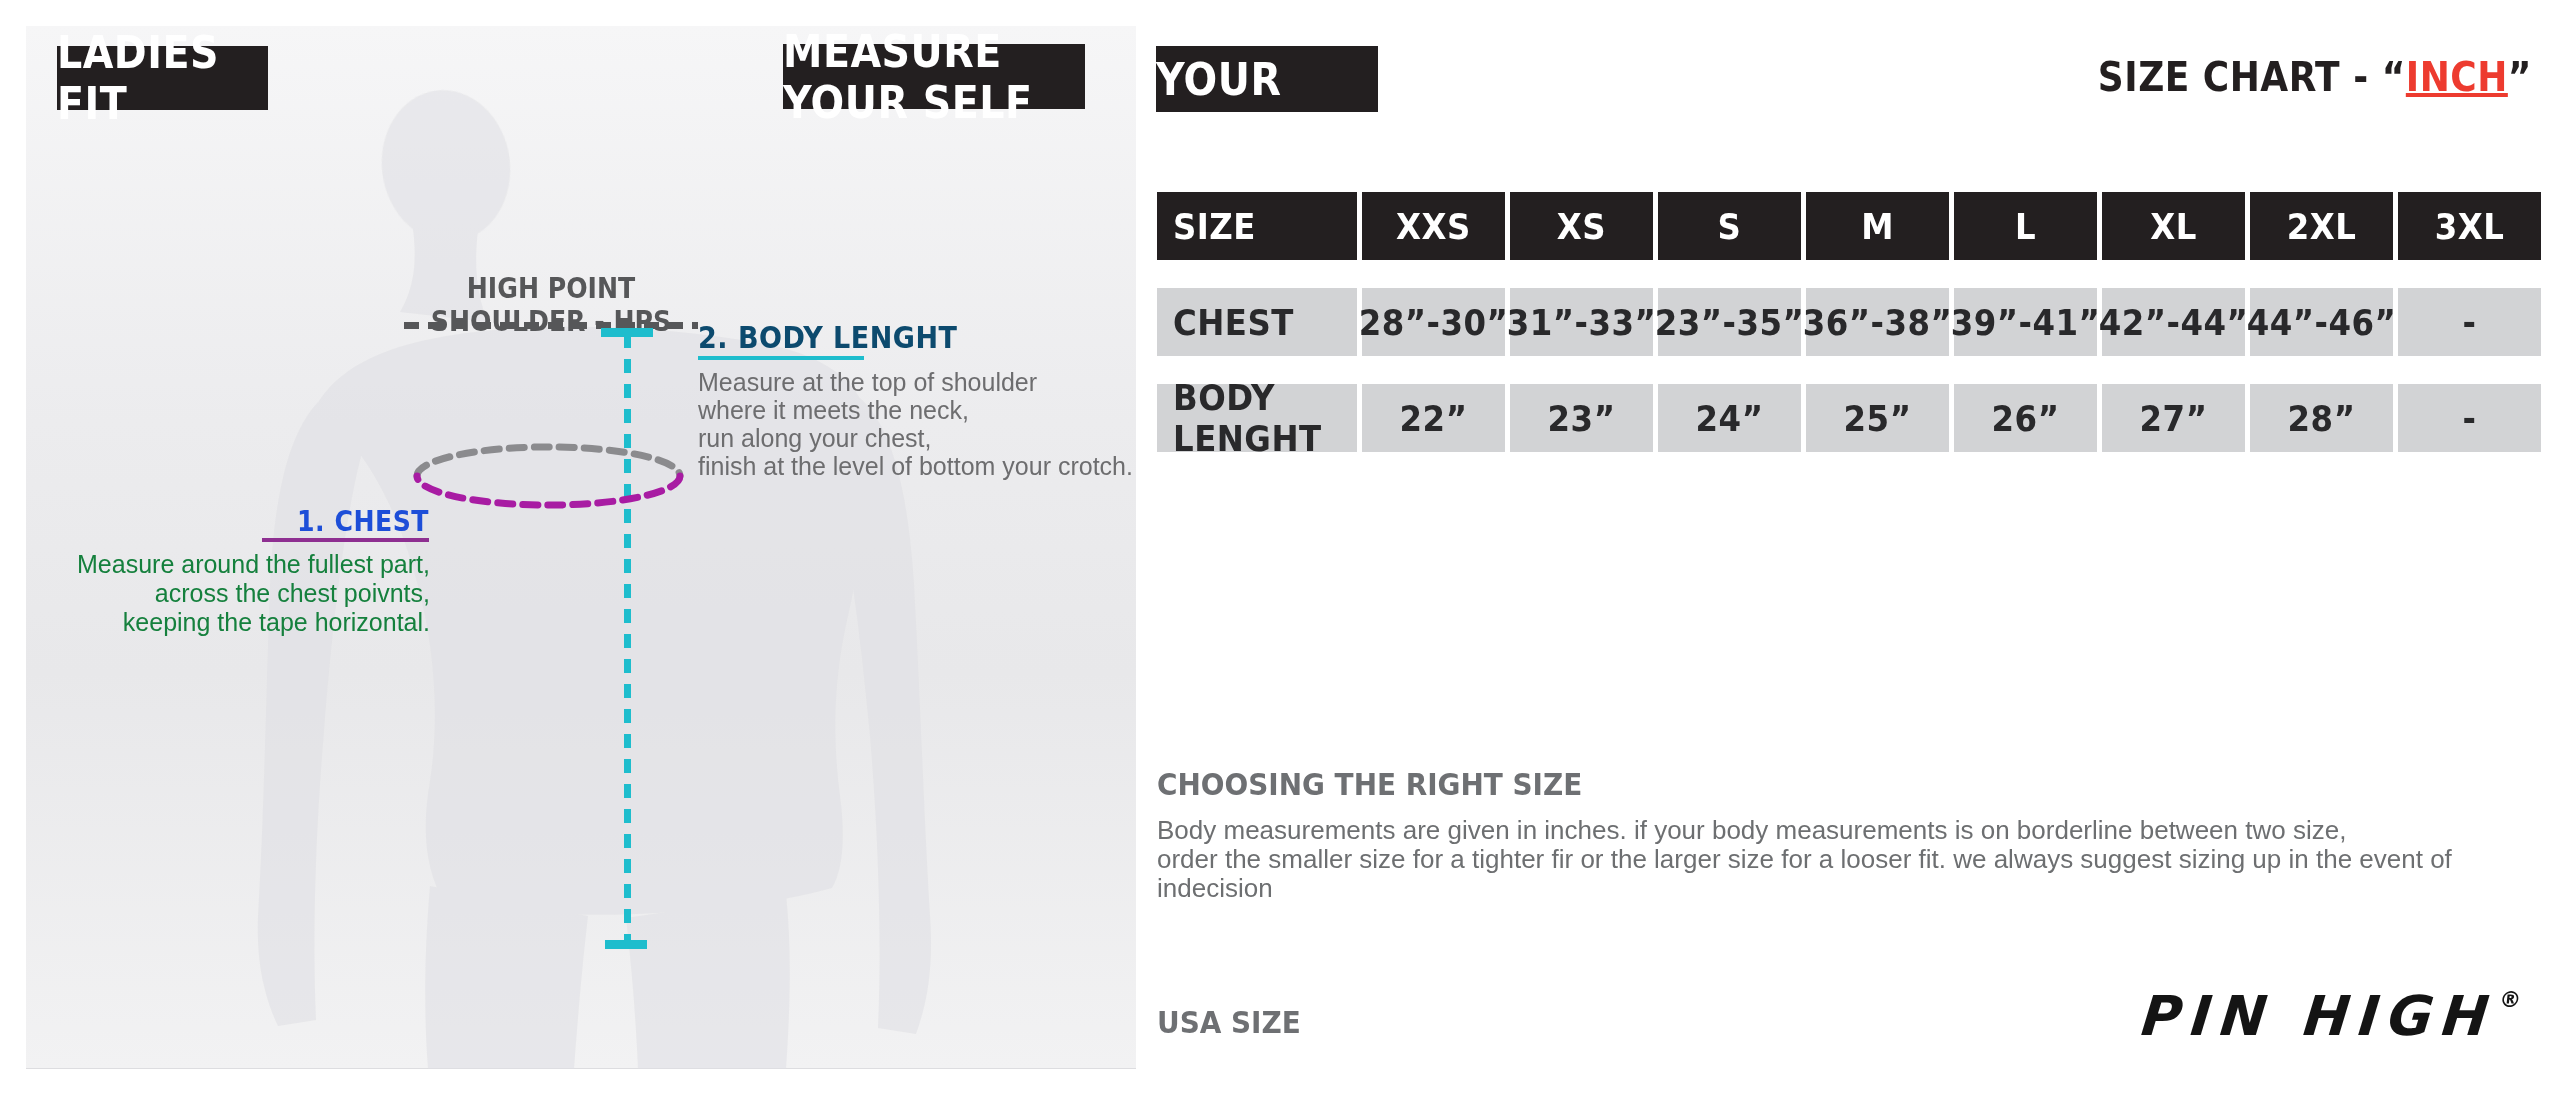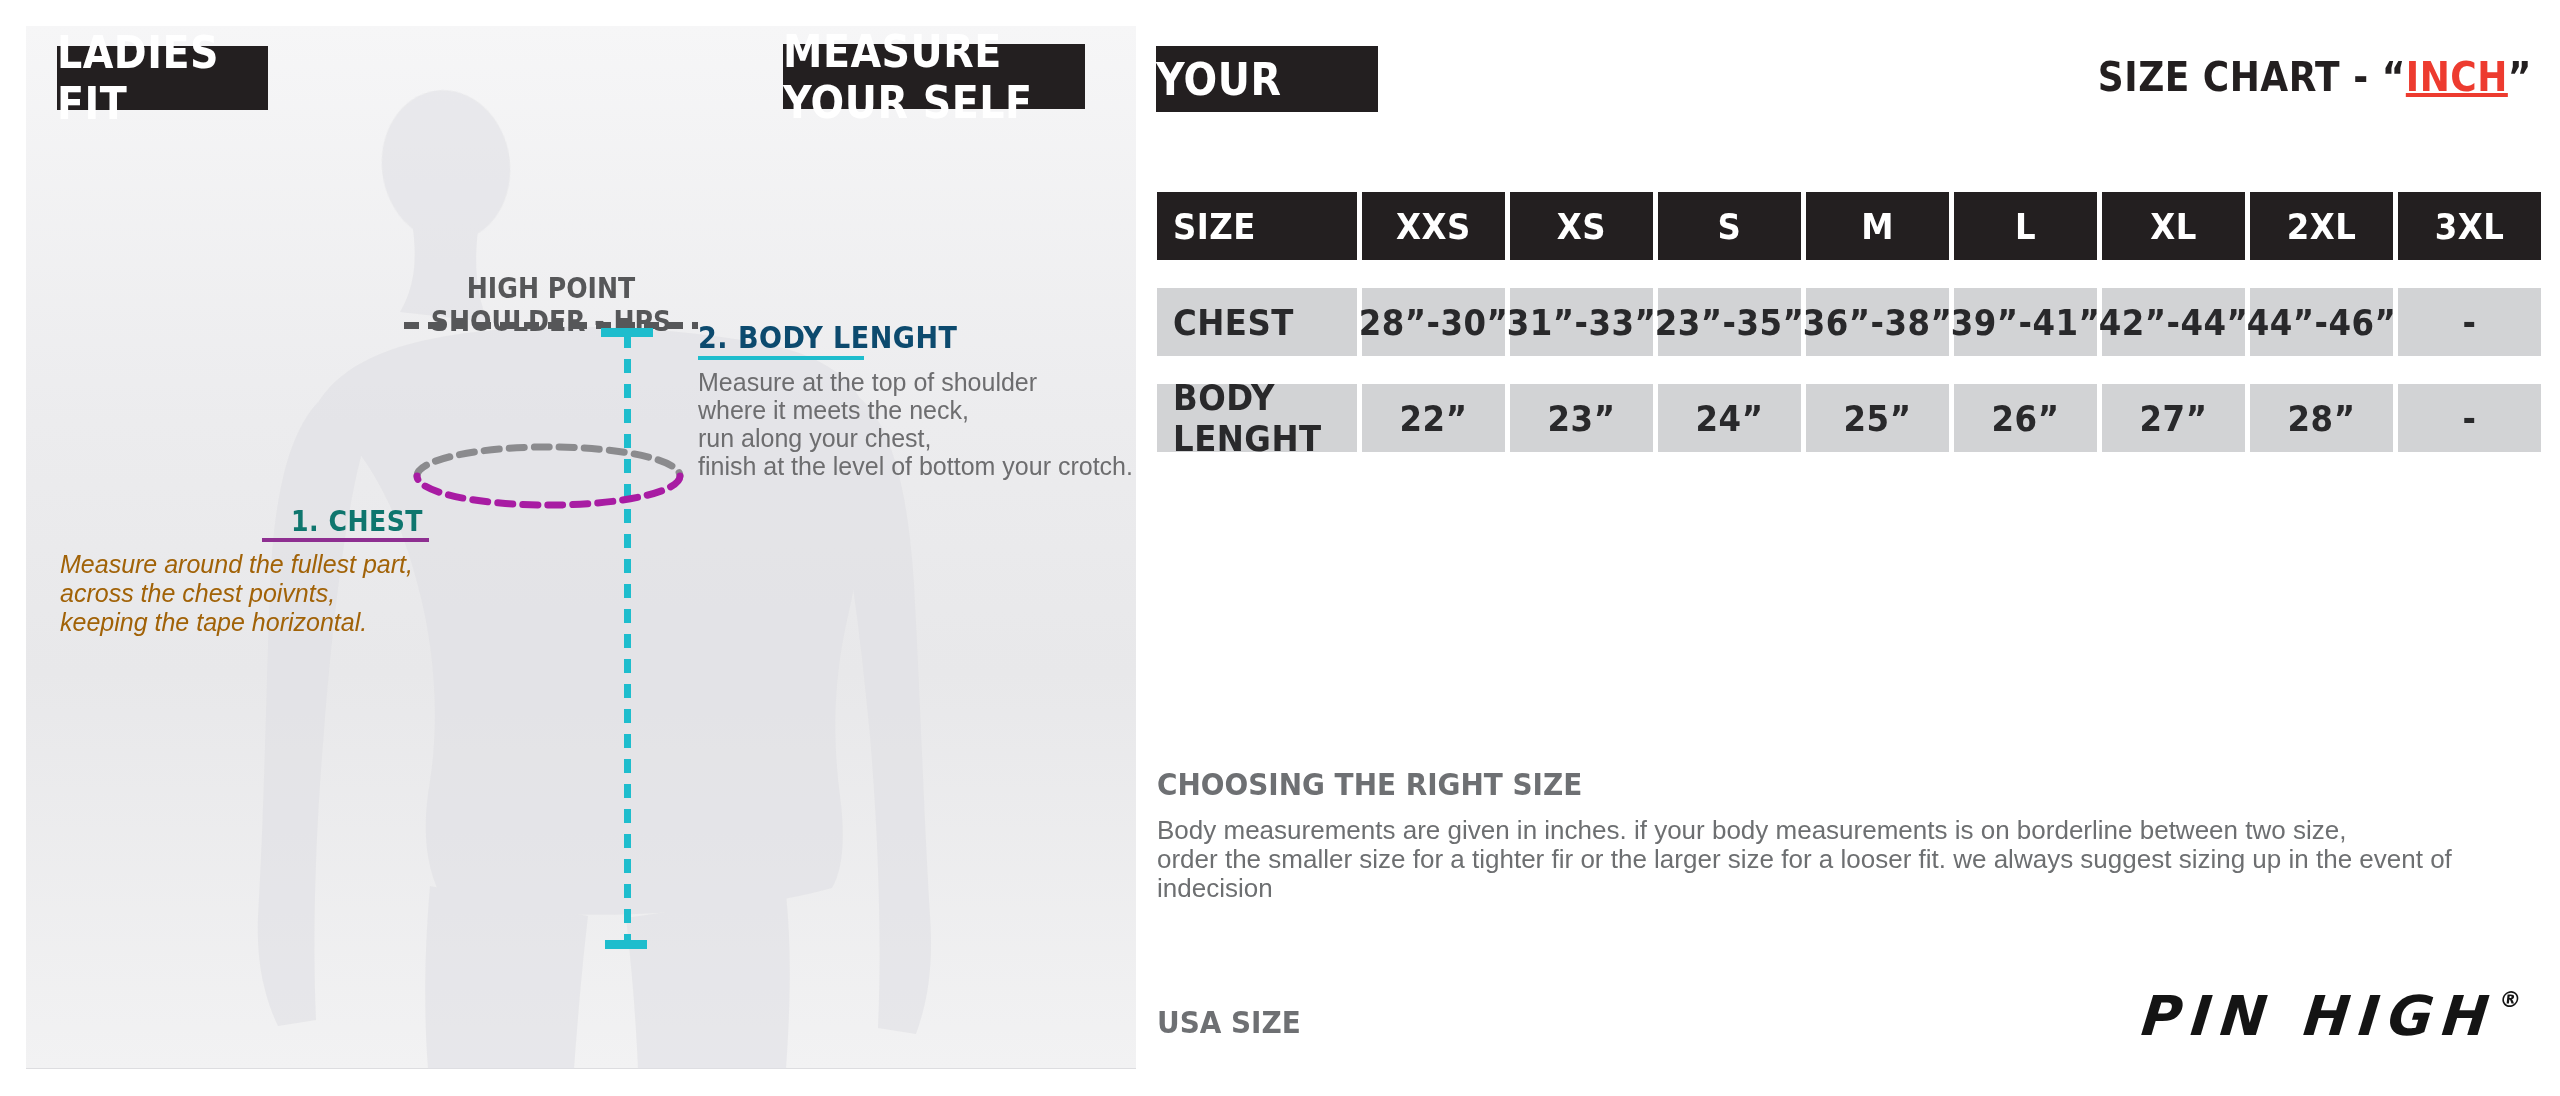--- a/index.html
+++ b/index.html
@@ -28,25 +28,25 @@
   #bl-line { left:624px; top:334px; width:7px; height:612px;
     background:repeating-linear-gradient(180deg,#1ebdcd 0 14px,transparent 14px 25px); }
   #bl-cap-top    { left:601px; top:328px; width:52px; height:9px; background:#1ebdcd; }
   #bl-cap-bottom { left:605px; top:940px; width:42px; height:9px; background:#1ebdcd; }
 
   #bl-title { left:698px; top:320px; font-size:30px; color:#0c4a6e; letter-spacing:.5px; }
   #bl-underline { left:698px; top:356px; width:166px; height:4px; background:#1ebdcd; }
   #bl-text { left:698px; top:368px; font-size:25px; line-height:28px; color:#6d6d6f; }
 
   #chest-ellipse { left:410px; top:440px; width:277px; height:73px; }
-  #chest-title { left:256px; top:505px; width:167px; text-align:right;
-    font-size:28px; color:#0f766e; letter-spacing:.5px; }
+  #chest-title { left:262px; top:505px; width:167px; text-align:right;
+    font-size:28px; color:#1d4ed8; letter-spacing:.5px; }
   #chest-underline { left:262px; top:538px; width:167px; height:4px; background:#8e2f91; }
-  #chest-text { left:60px; top:550px; width:370px; 
-    font-size:25px; line-height:29px; color:#a16207;font-style:italic; }
+  #chest-text { left:60px; top:550px; width:370px; text-align:right;
+    font-size:25px; line-height:29px; color:#15803d; }
 
   
   #size-chart-title { right:28px; top:54px; font-size:40px; color:#231f20;
     letter-spacing:.5px; white-space:nowrap; }
   #size-chart-title .inch { color:#ed3b2f;text-decoration:underline; }
 
   #size-table { left:1157px; top:192px; }
   .trow { display:flex; gap:5px; margin-bottom:28px; }
   .tcell { width:143px; height:68px; display:flex; align-items:center;
     justify-content:center; font-size:36px; letter-spacing:.5px; }

